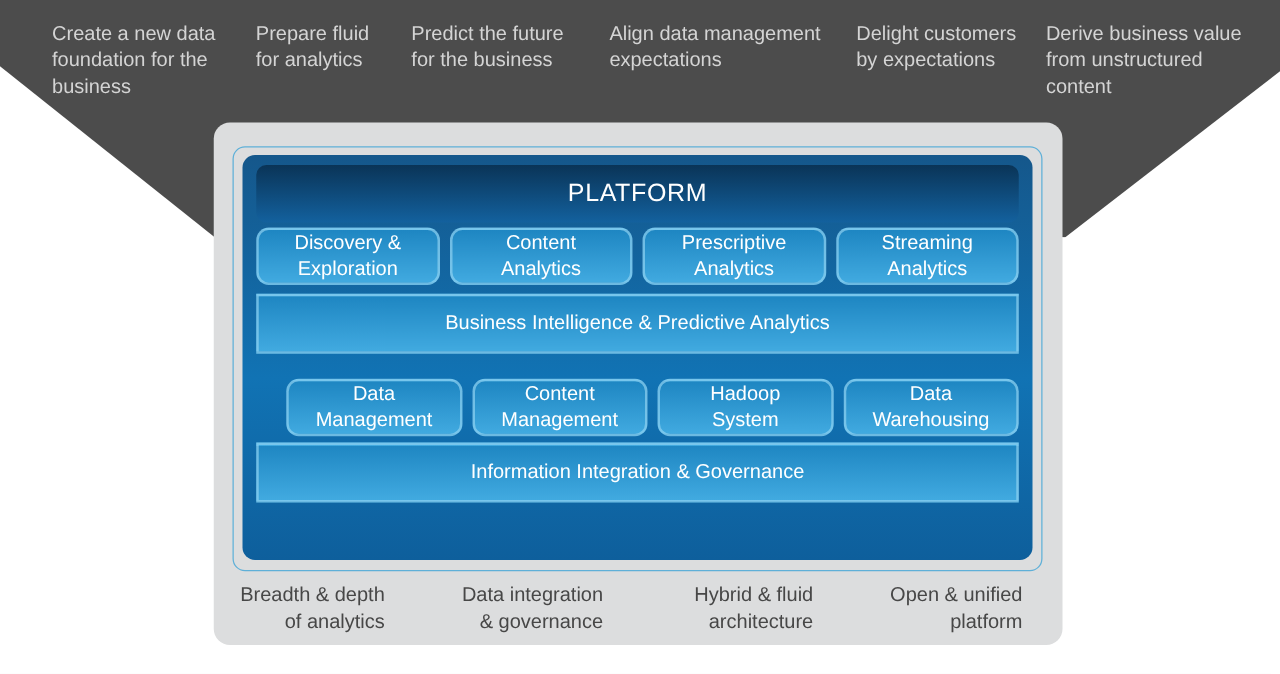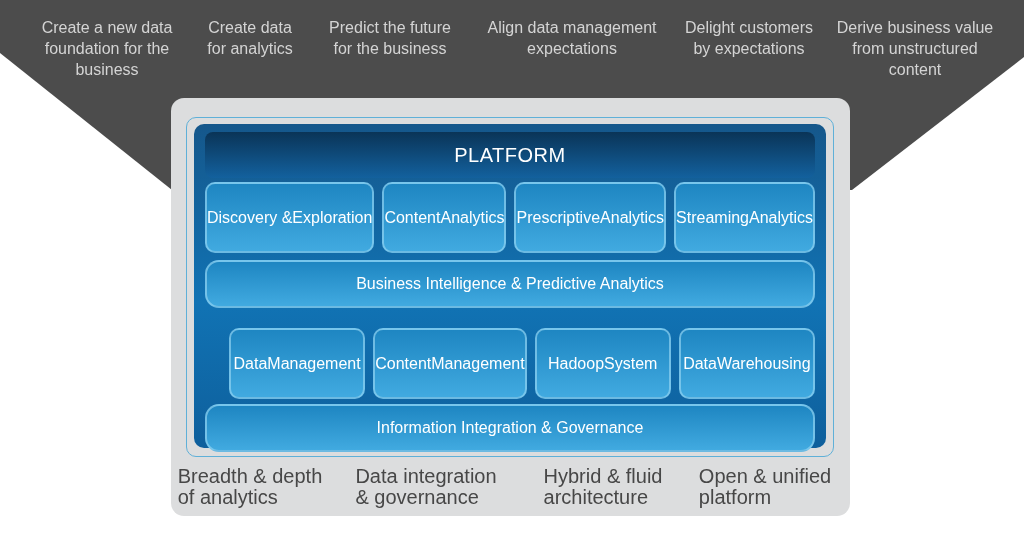--- a/index.html
+++ b/index.html
@@ -14,21 +14,21 @@
   .funnel {
     position: absolute; left: 0; top: 0; width: 1024px; height: 190px;
     background: var(--banner-bg, #4c4c4c);
     clip-path: polygon(0 0, 1024px 0, 1024px 57px, 852px 190px, 172px 190px, 0 53px);
     z-index: 1;
   }
   .top-label {
     position: absolute; top: 17px; z-index: 2;
     transform: translateX(-50%);
     color: var(--banner-text, #d4d4d4);
-    font-size: 16px; line-height: 21px; text-align: center;
+    font-size: 16px; line-height: 21px; 
   }
   .top-label span { display: block; white-space: nowrap; }
 
   
   .card {
     position: absolute; left: 171px; top: 98px;
     width: 679px; height: 418px;
     background: var(--card-bg, #dcddde);
     border-radius: 13px; z-index: 3;
   }
@@ -52,60 +52,60 @@
   }
   .band {
     height: 46px; border-radius: 8px; margin-bottom: 4px;
     background: linear-gradient(180deg, var(--head-top, #0a3457) 0%, var(--head-bot, #13619e) 100%);
     display: flex; align-items: center; justify-content: center;
     color: #ffffff; font-size: 20px; letter-spacing: 0.5px;
   }
   .tile-row { display: flex; gap: 8px; margin-bottom: 7px; }
   .tile-row.row2 { margin-bottom: 5px; padding-left: 24px; }
   .tile {
-    flex: 1; height: 71px; border-radius: 10px; box-sizing: border-box;
+    flex: 1; height: 46px; border-radius: 10px; box-sizing: border-box;
     background: linear-gradient(180deg, var(--tile-top, #1e86c2) 0%, var(--tile-bot, #41aae0) 100%);
     border: 2px solid rgba(150, 213, 242, 0.65);
-    display: flex; flex-direction: row; align-items: center; justify-content: center;
+    display: flex; flex-direction: column; align-items: center; justify-content: center;
     color: #ffffff; font-size: 16px; line-height: 21px; text-align: center;
   }
   .tile span { display: block; white-space: nowrap; }
   .wide-bar {
-    height: 48px; border-radius: 14px; box-sizing: border-box;
+    height: 48px; border-radius: 0; box-sizing: border-box;
     background: linear-gradient(180deg, var(--tile-top, #1e86c2) 0%, var(--tile-bot, #41aae0) 100%);
     border: 2px solid rgba(150, 213, 242, 0.65);
     display: flex; align-items: center; justify-content: center;
     color: #ffffff; font-size: 16px; white-space: nowrap;
   }
   .wide-bar.bi { margin-bottom: 20px; }
   .wide-bar.info { height: 48px; }
 
   
   .bottom-label {
     position: absolute; top: 368px;
     transform: translateX(-50%);
     color: var(--card-text, #474747);
-    font-size: 20px; line-height: 21px; text-align: left;
+    font-size: 16px; line-height: 21px; text-align: right;
   }
   .bottom-label span { display: block; white-space: nowrap; }
 </style>
 </head>
 <body>
 
 <div class="stage">
 
   <div class="funnel"></div>
 
   <div class="top-label" style="left:107px">
     <span>Create a new data</span>
     <span>foundation for the</span>
     <span>business</span>
   </div>
   <div class="top-label" style="left:250px">
-    <span>Create data</span>
+    <span>Prepare fluid</span>
     <span>for analytics</span>
   </div>
   <div class="top-label" style="left:390px">
     <span>Predict the future</span>
     <span>for the business</span>
   </div>
   <div class="top-label" style="left:572px">
     <span>Align data management</span>
     <span>expectations</span>
   </div>

